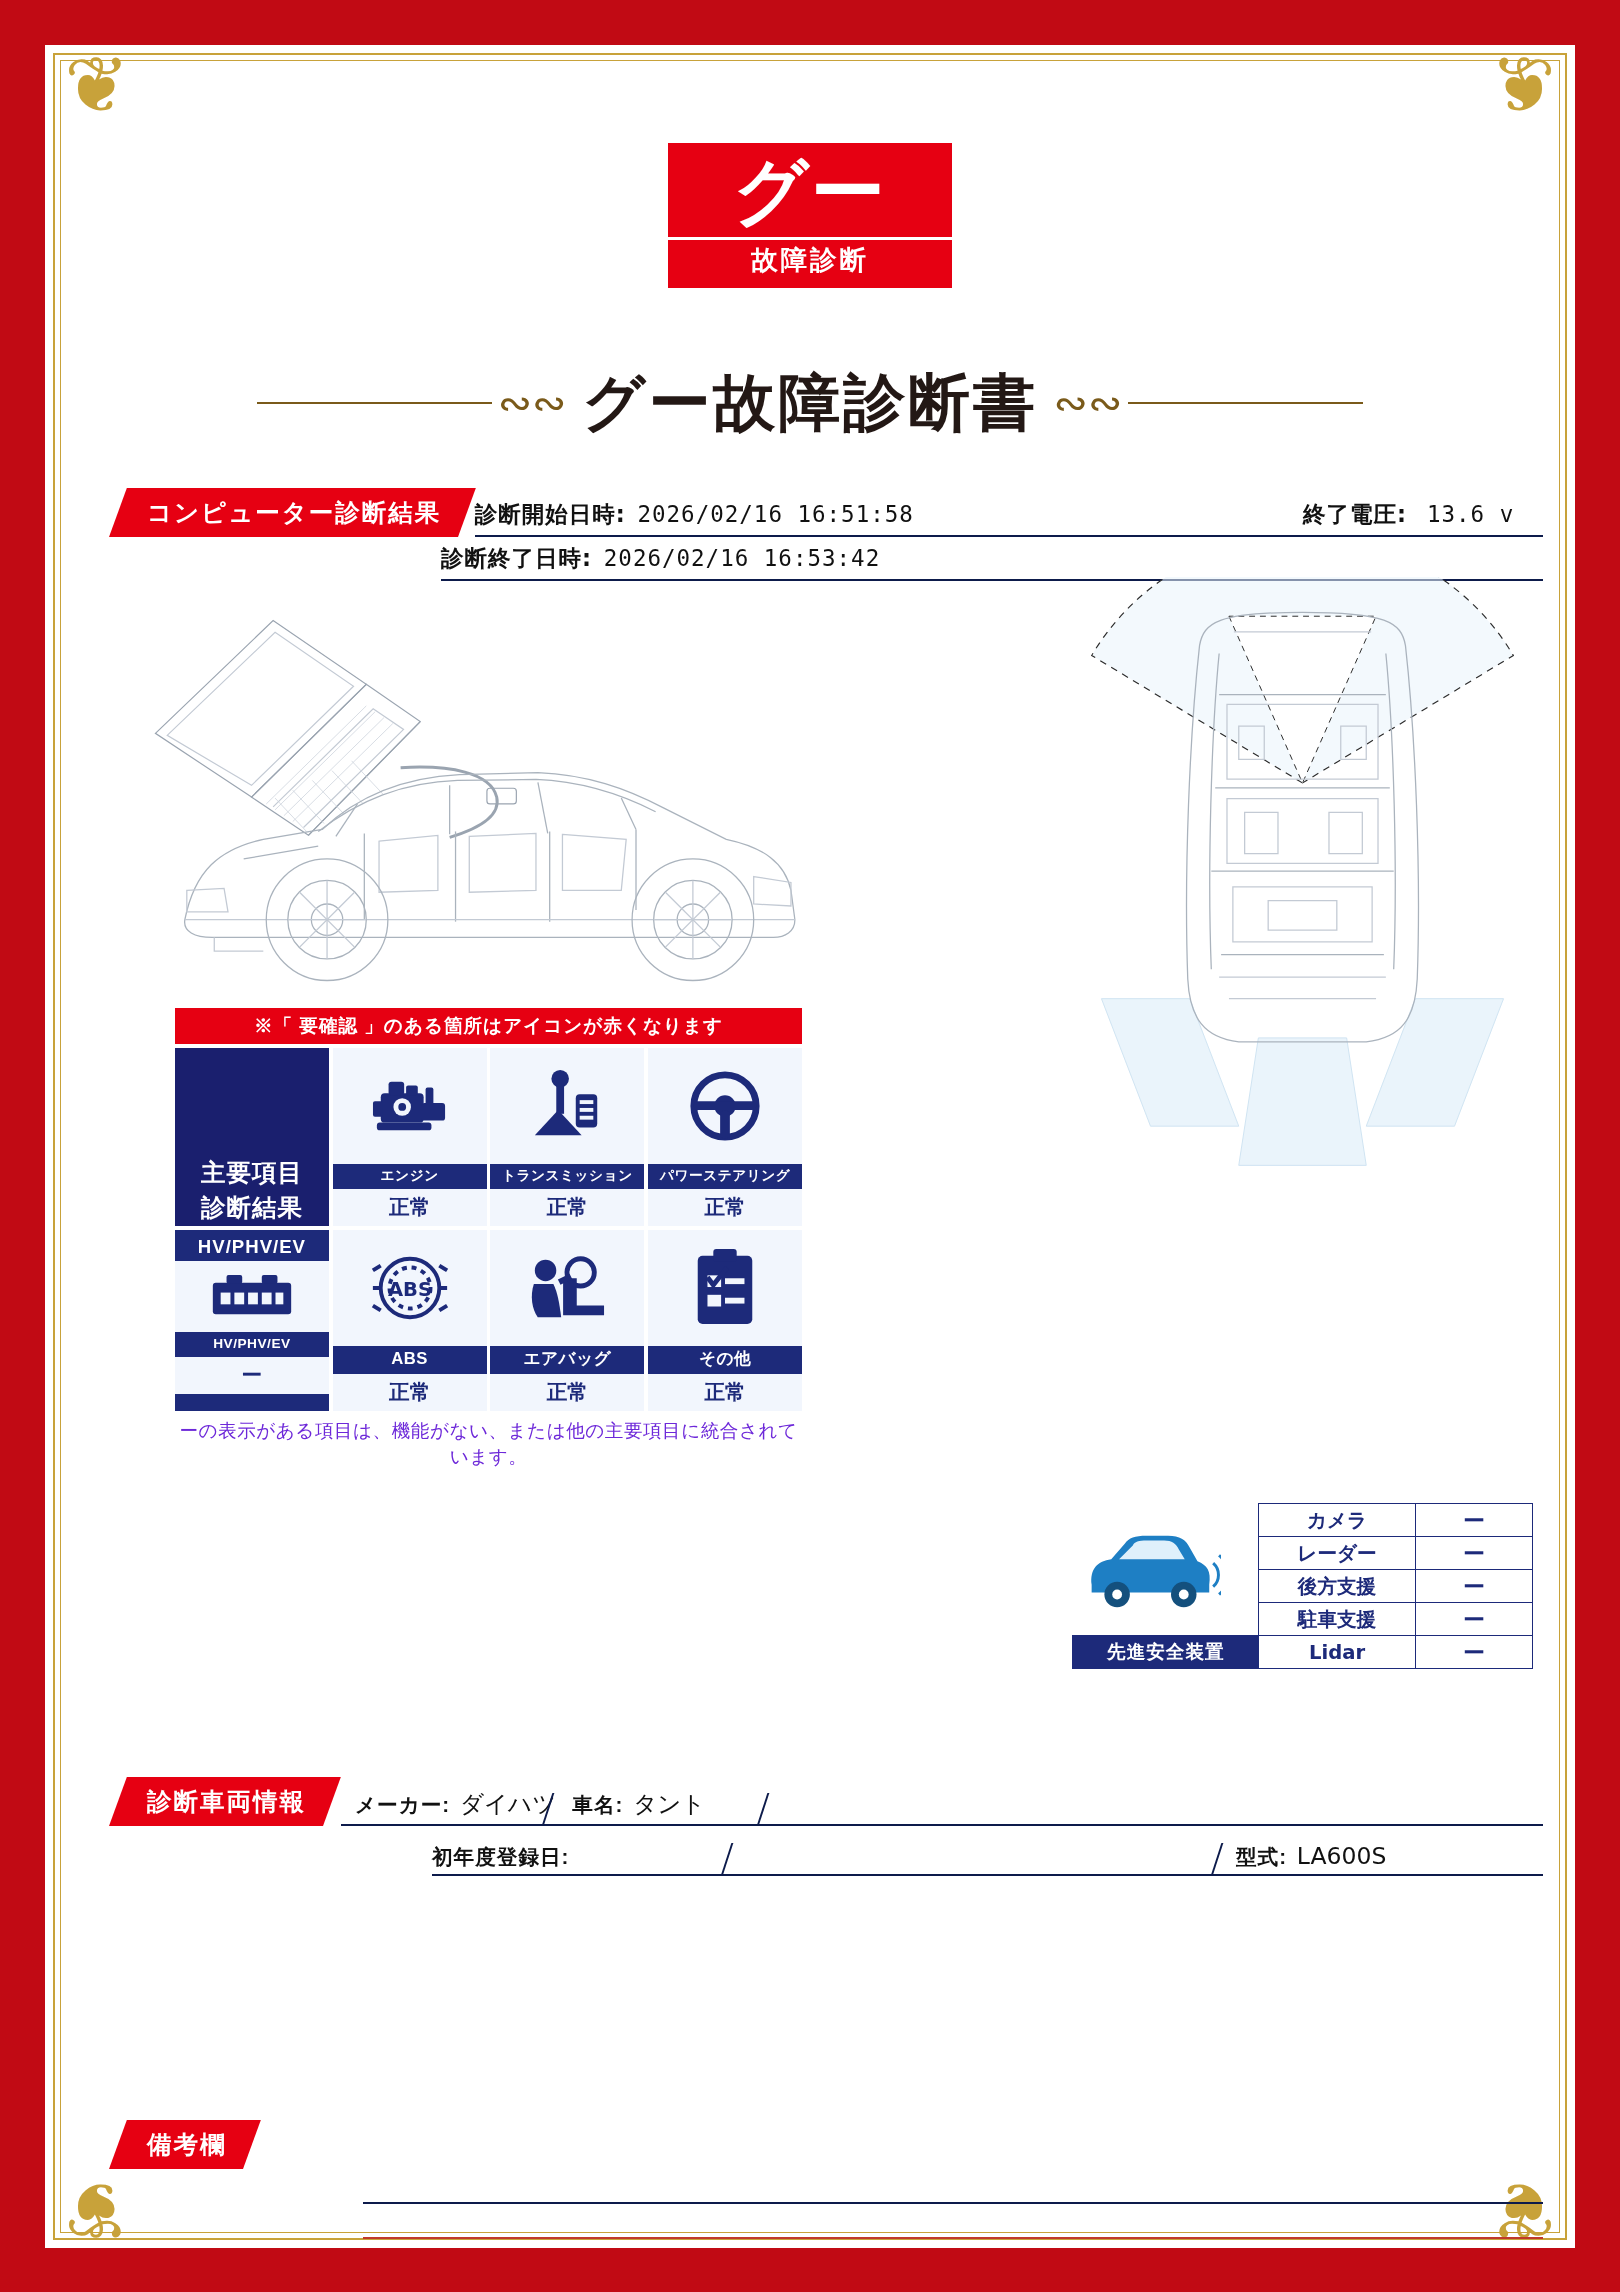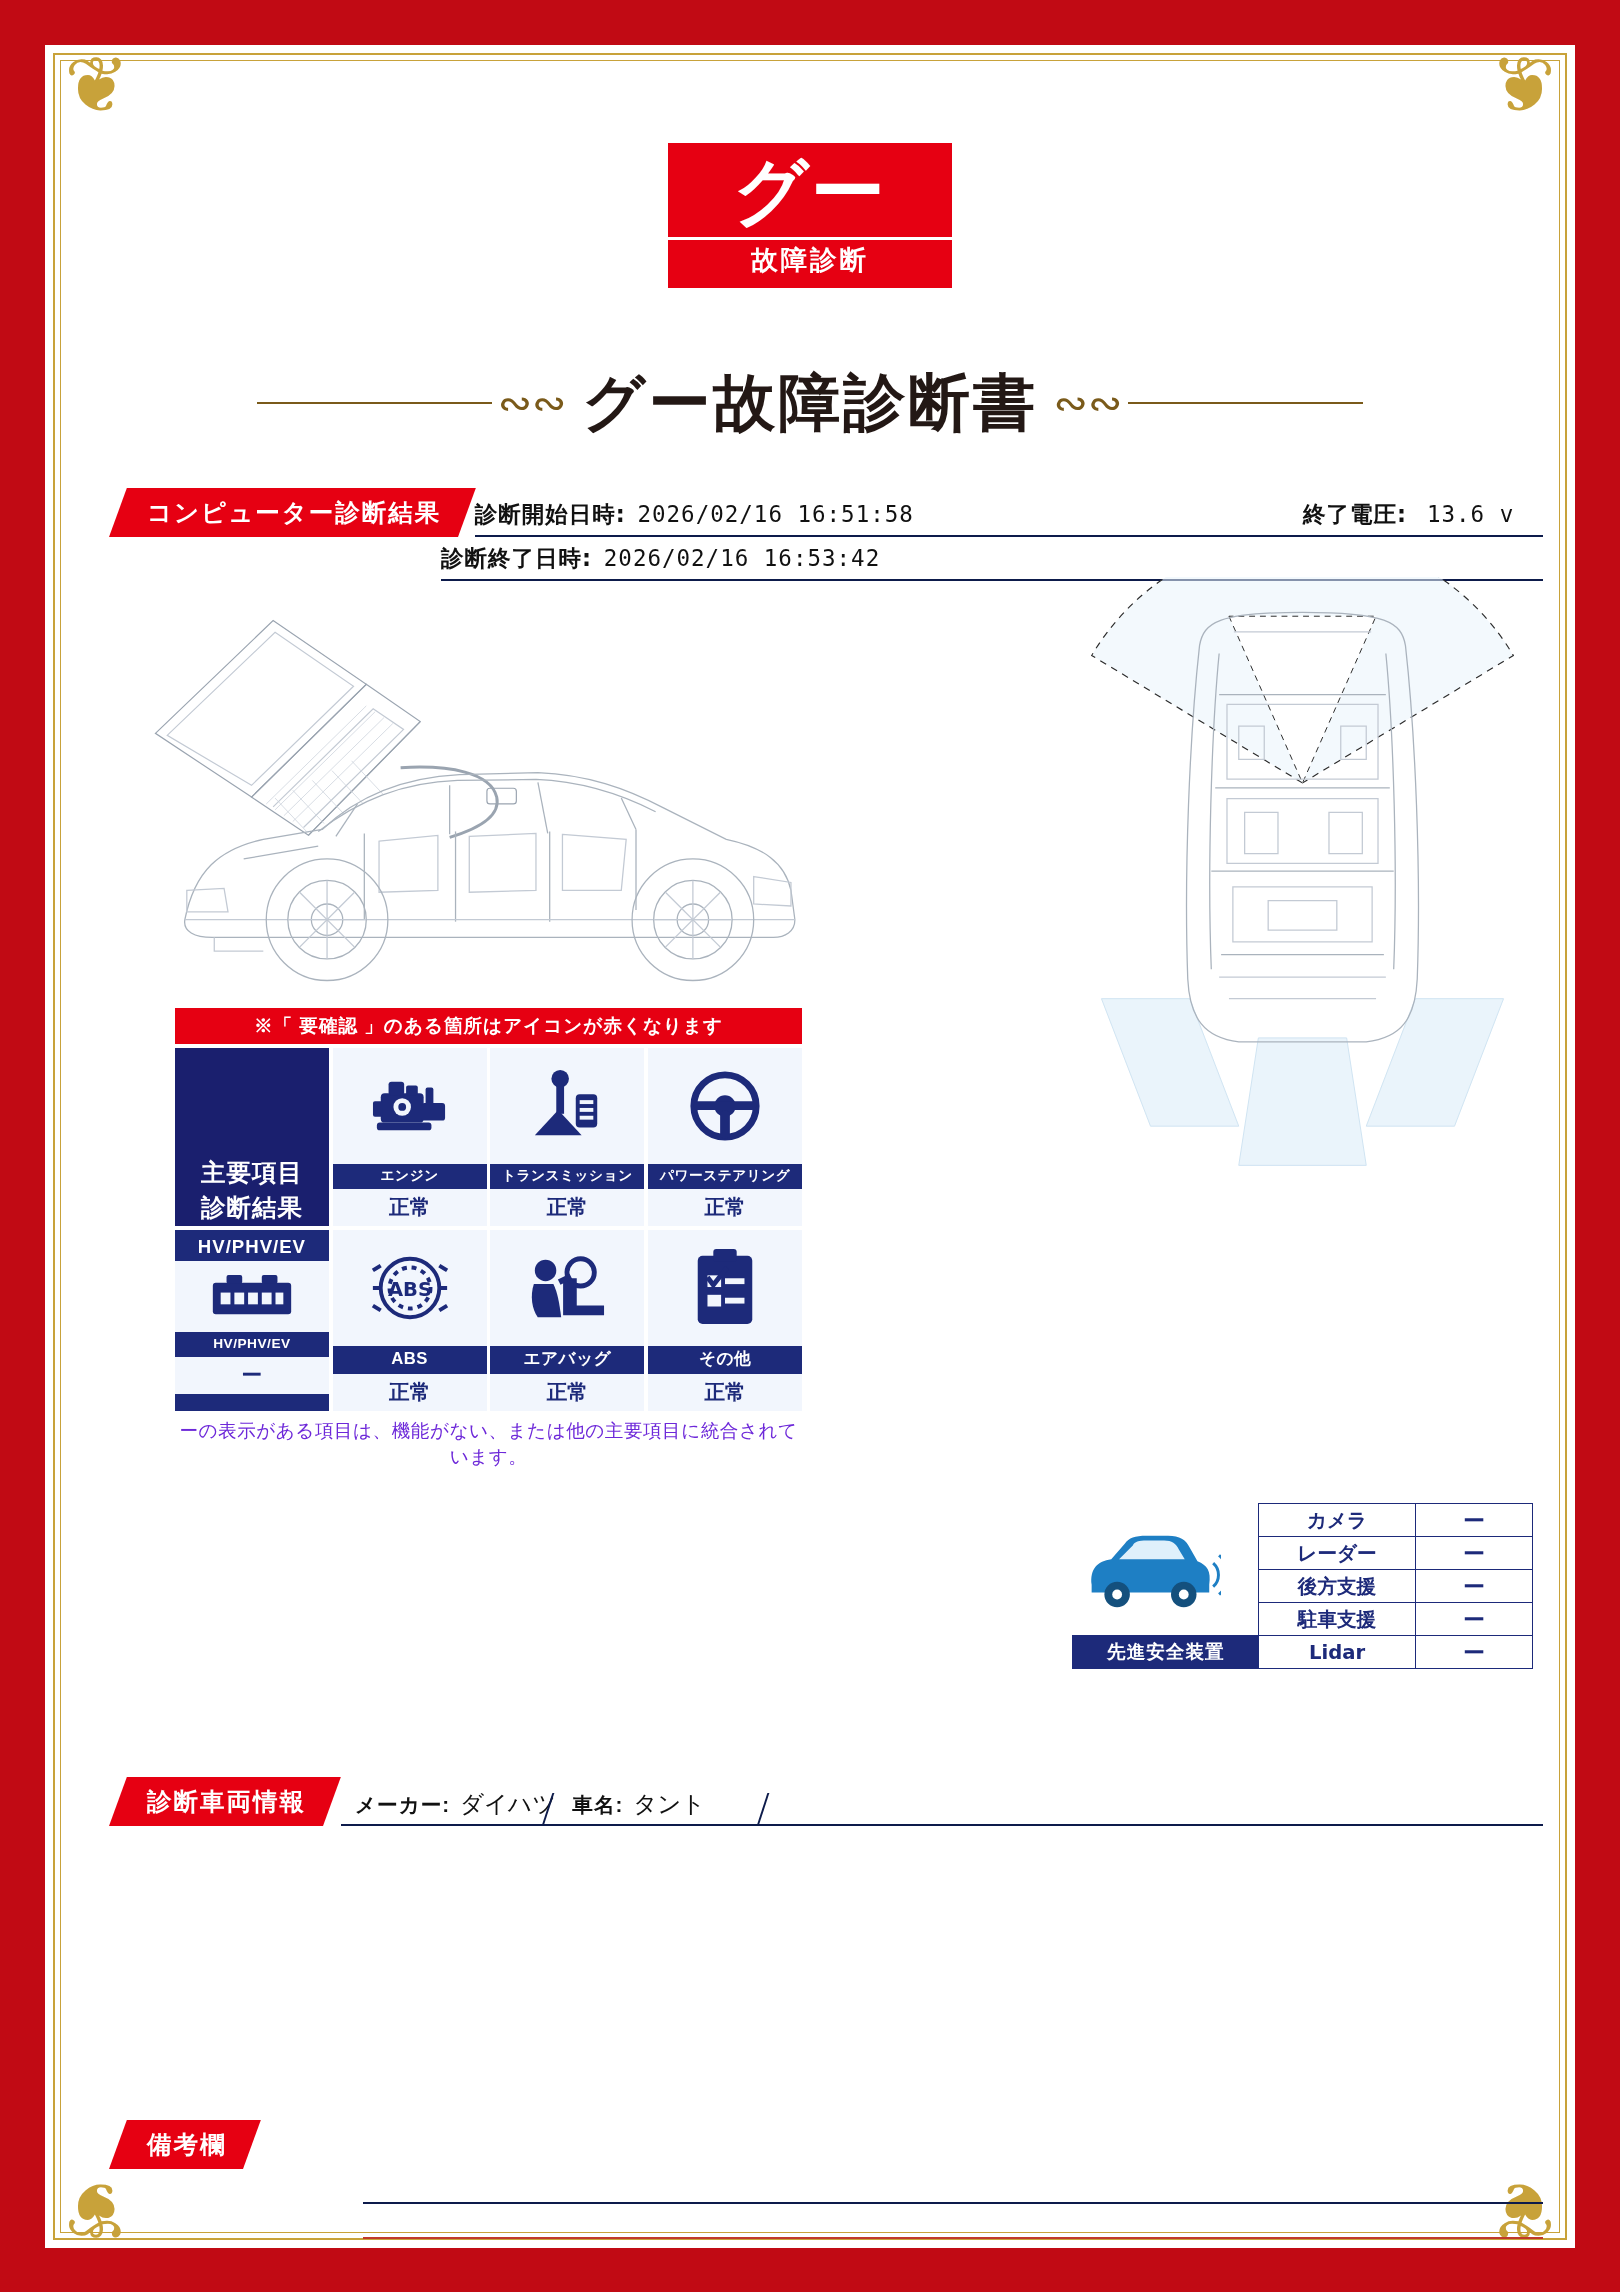--- a/index.html
+++ b/index.html
@@ -556,20 +556,32 @@
             <span class="fvalue">ダイハツ</span>
           </div>
           <div class="slash" style="left:206px;"></div>
           <div class="fieldset" style="left:231px;">
             <span class="flabel">車名:</span>
             <span class="fvalue">タント</span>
           </div>
           <div class="slash" style="left:421px;"></div>
         </div>
       </div>
+      <div class="vinfo-row2">
+        <div class="fieldset" style="left:0;">
+          <span class="flabel">初年度登録日:</span>
+          <span class="fvalue"></span>
+        </div>
+        <div class="slash" style="left:294px;"></div>
+        <div class="slash" style="left:784px;"></div>
+        <div class="fieldset" style="left:804px;">
+          <span class="flabel">型式:</span>
+          <span class="fvalue">LA600S</span>
+        </div>
+      </div>
     </div>
 
     <div class="remarks">
       <div class="tab">
         <span>備考欄</span>
       </div>
       <div class="remarks-lines">
         <div class="rline first"></div>
         <div class="rline"></div>
       </div>

